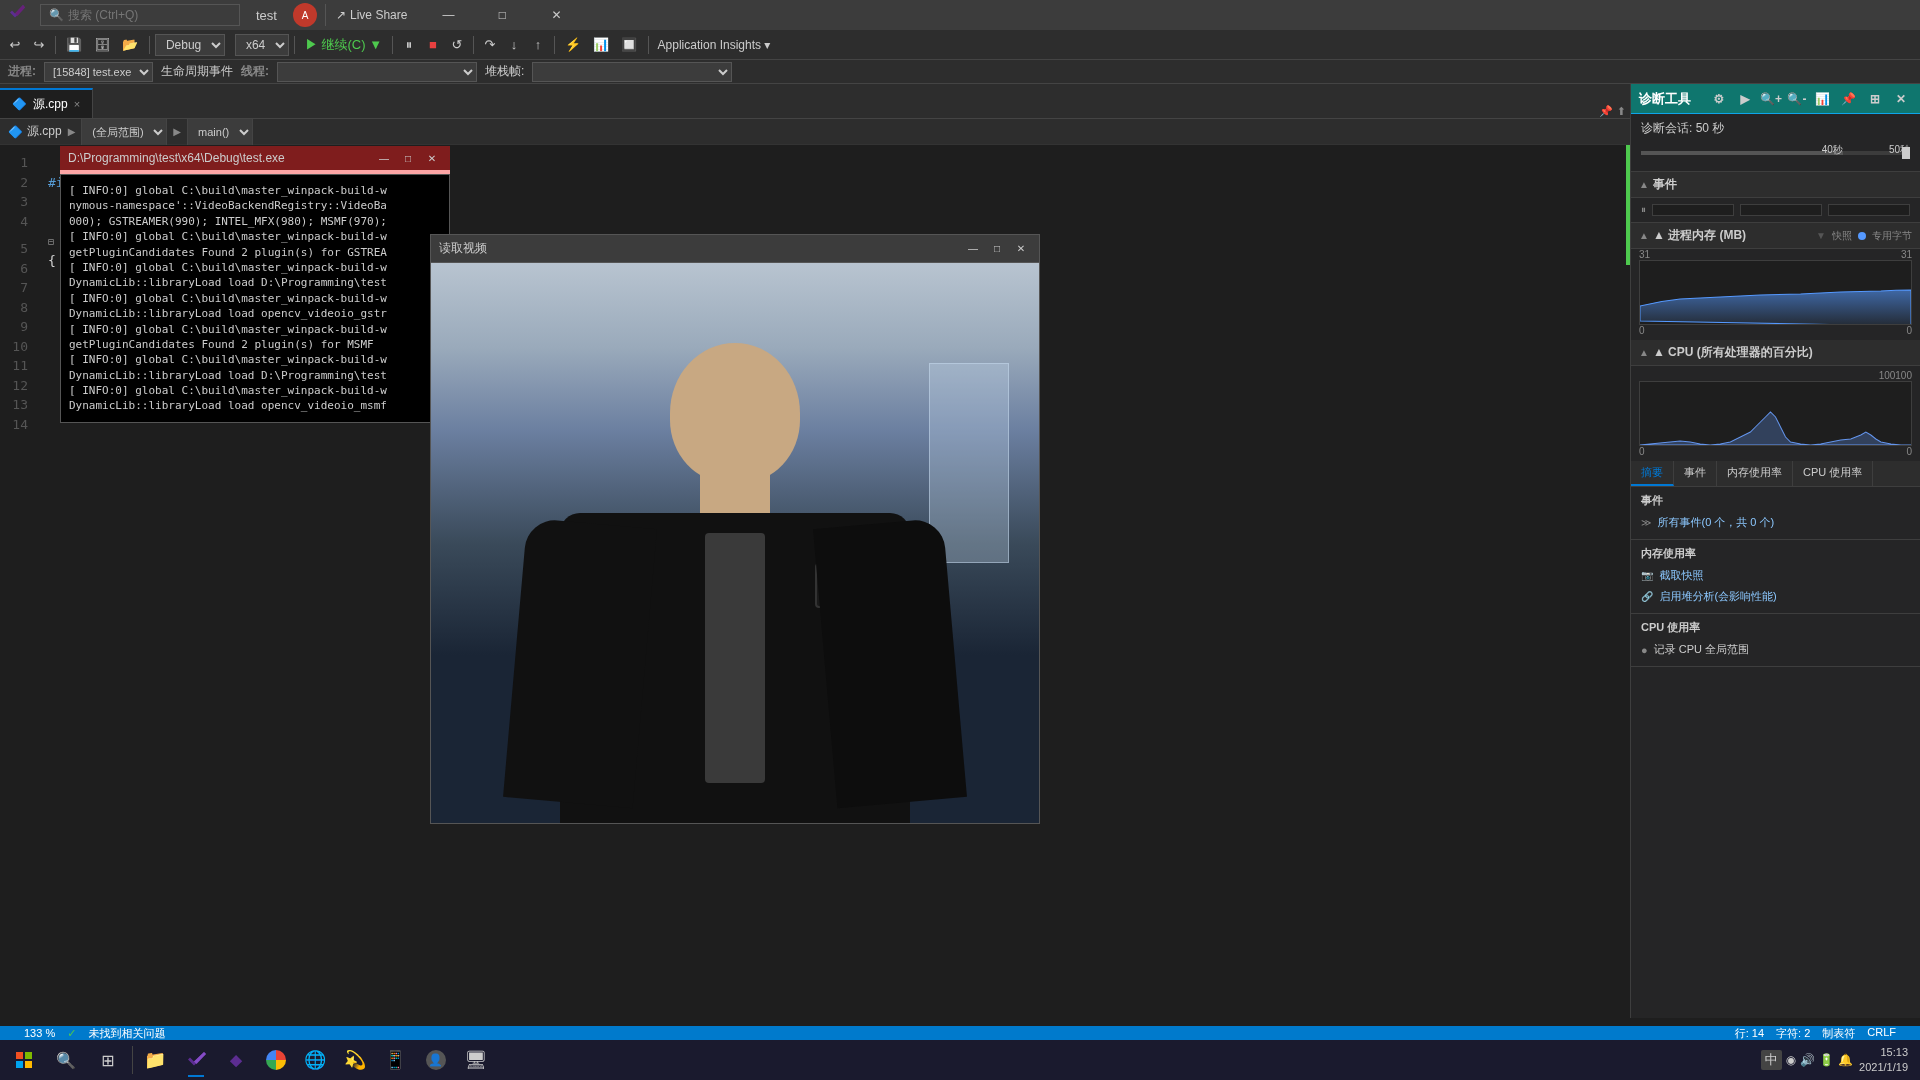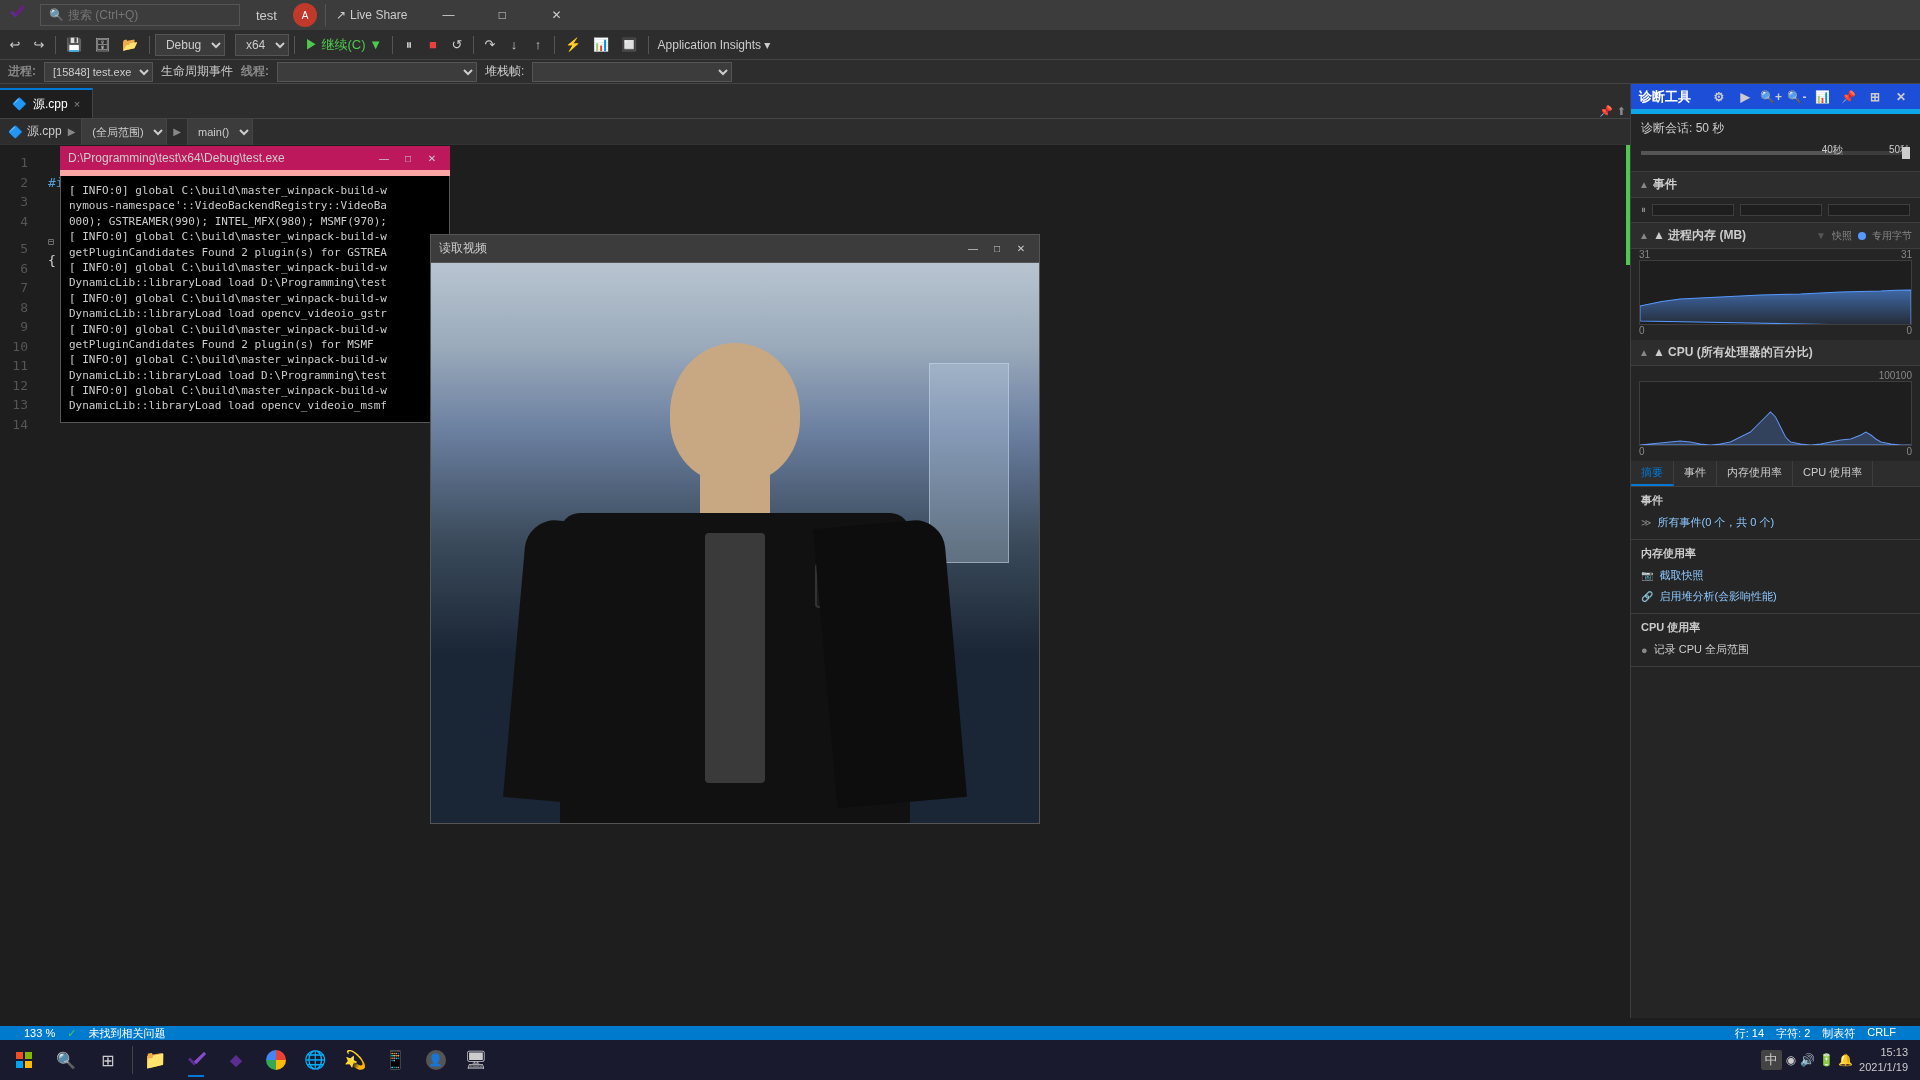--- a/index.html
+++ b/index.html
@@ -251,28 +251,28 @@
       background: #000;
       color: #ccc;
       font-family: 'Consolas', monospace;
       font-size: 11px;
       line-height: 1.4;
       padding: 8px;
       z-index: 10;
       border: 1px solid #555;
     }
     .console-title-bar {
-      background: #be185d;
+      background: #7f1d1d;
       padding: 4px 8px;
       display: flex;
       align-items: center;
       justify-content: space-between;
       font-size: 12px;
       color: #ccc;
-      border-bottom: 6px solid #fca5a5;
+      border-bottom: 4px solid #fca5a5;
       position: absolute;
       top: 62px;
       left: 60px;
       width: 390px;
       z-index: 11;
     }
     .console-win-btns { display: flex; gap: 4px; }
     .c-btn { width: 20px; height: 16px; display: flex; align-items: center; justify-content: center; cursor: pointer; color: #ccc; font-size: 10px; }
 
     
@@ -306,26 +306,26 @@
     #diag-panel {
       width: 290px;
       background: #252526;
       border-left: 1px solid #3e3e3e;
       display: flex;
       flex-direction: column;
       overflow: hidden;
     }
     #diag-header {
       height: 30px;
-      background: #1d4ed8;
+      background: #0f766e;
       display: flex;
       align-items: center;
       justify-content: space-between;
       padding: 0 8px;
-      border-bottom: 5px solid #0ea5e9;
+      border-bottom: 1px solid #0ea5e9;
       font-size: 13px;
       font-weight: bold;
       color: #fff;
     }
     .diag-header-icons {
       display: flex;
       gap: 4px;
     }
     .diag-icon-btn {
       width: 22px;

